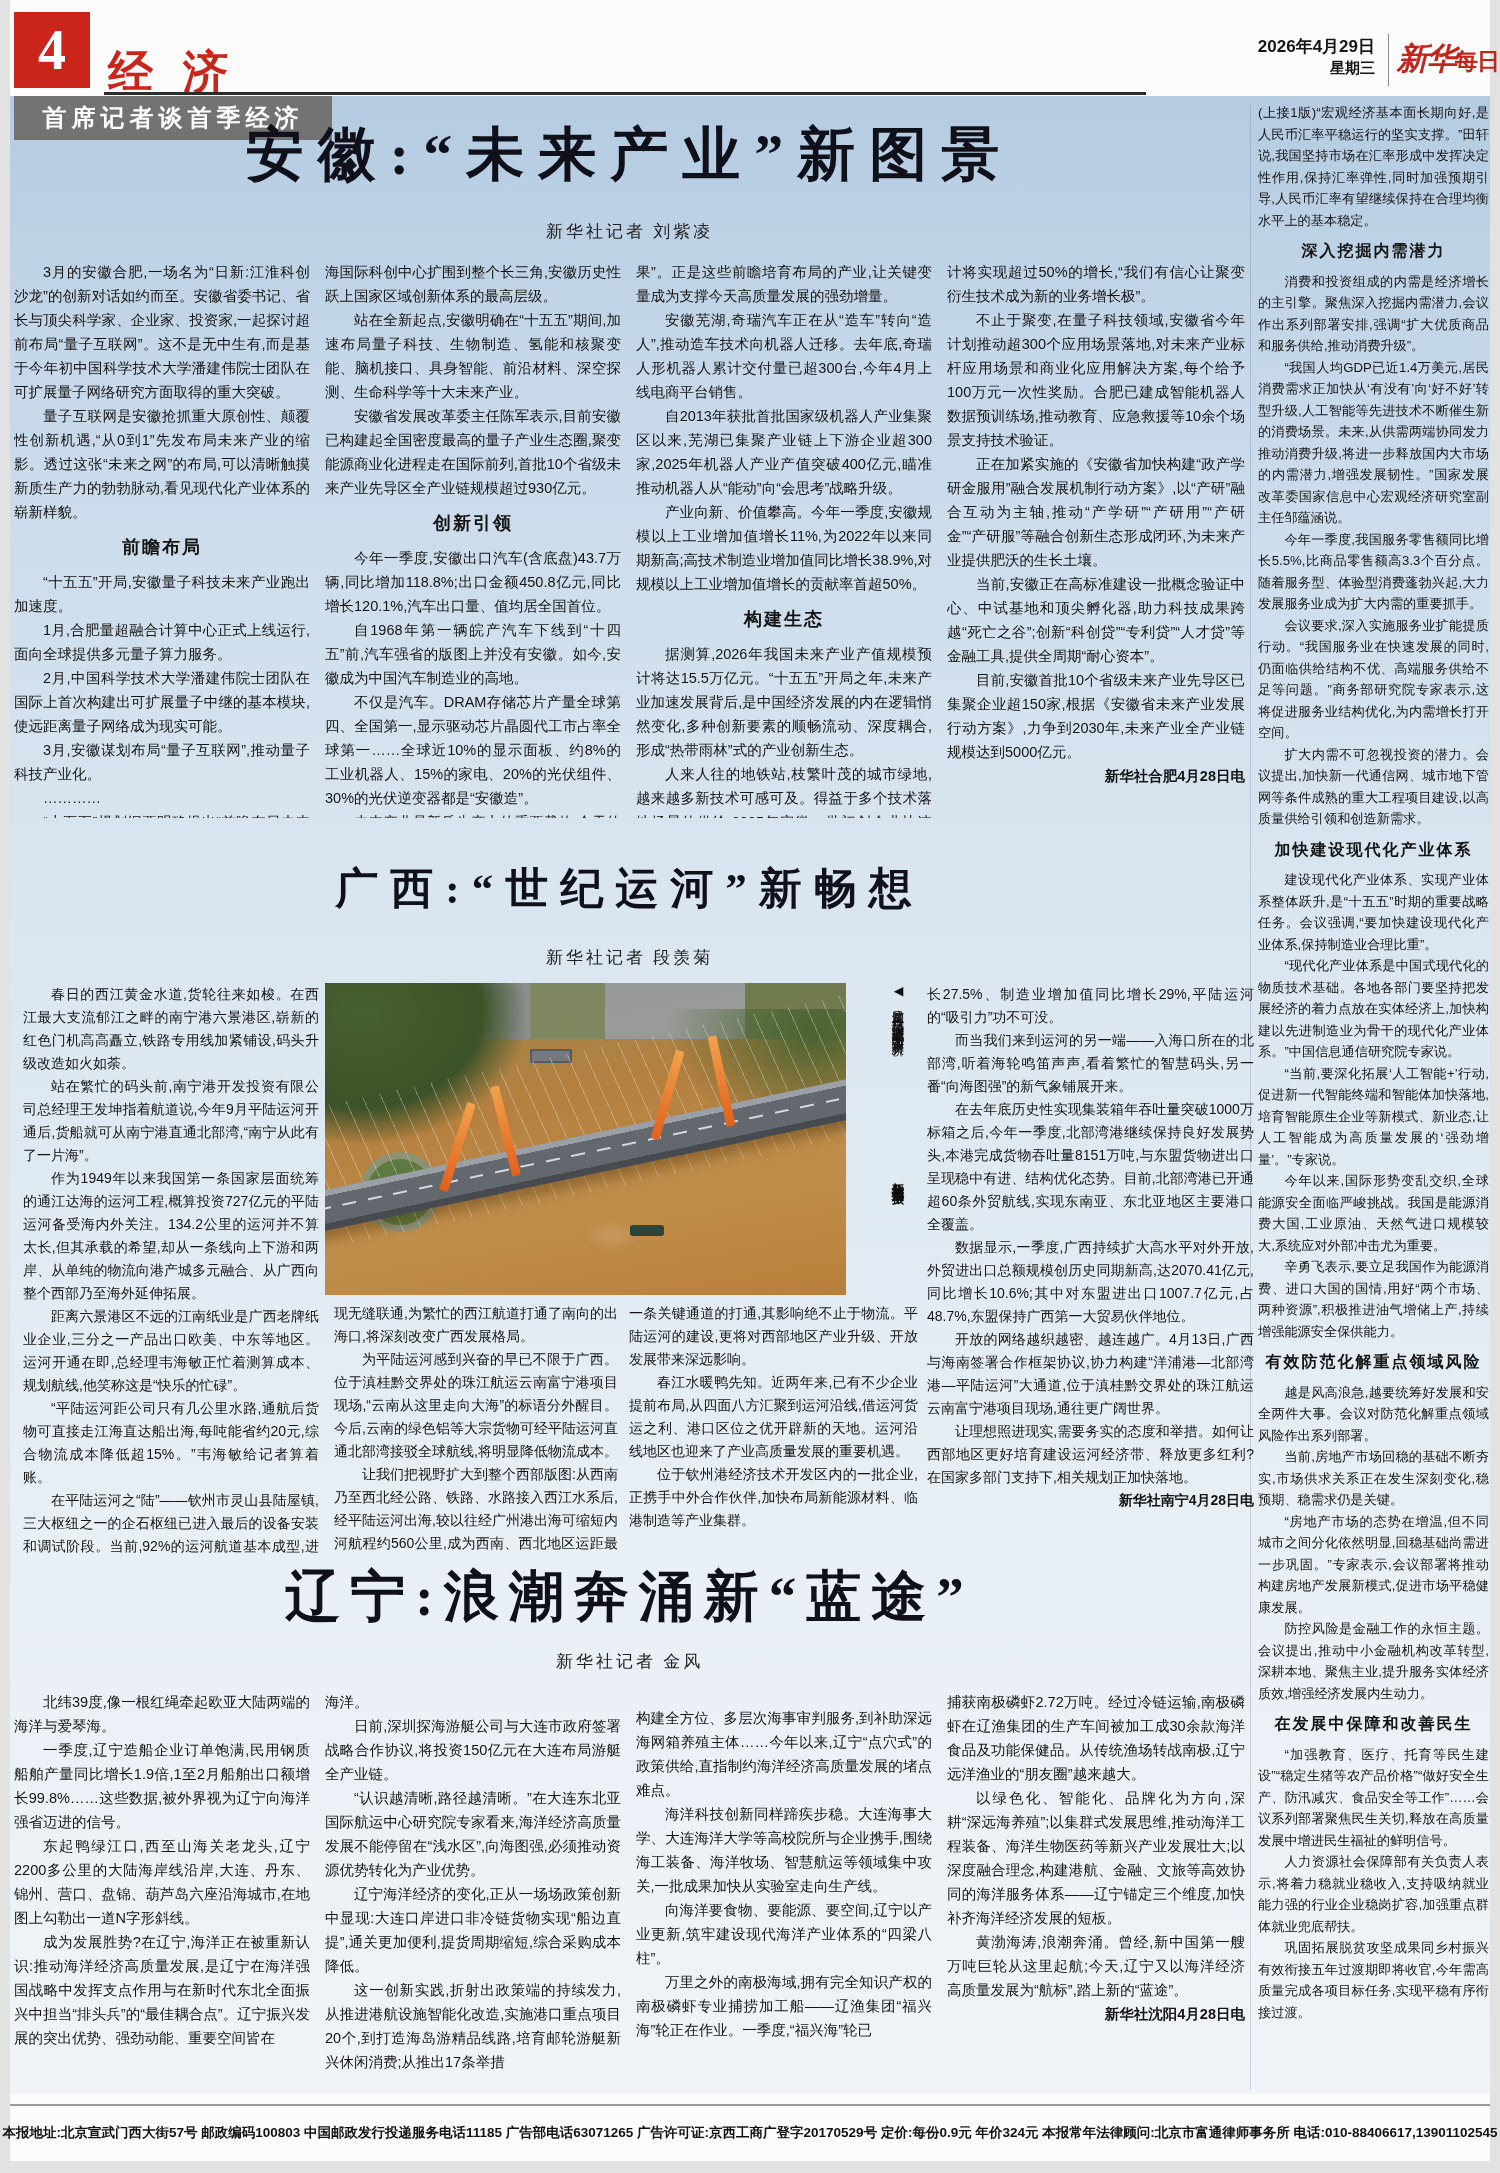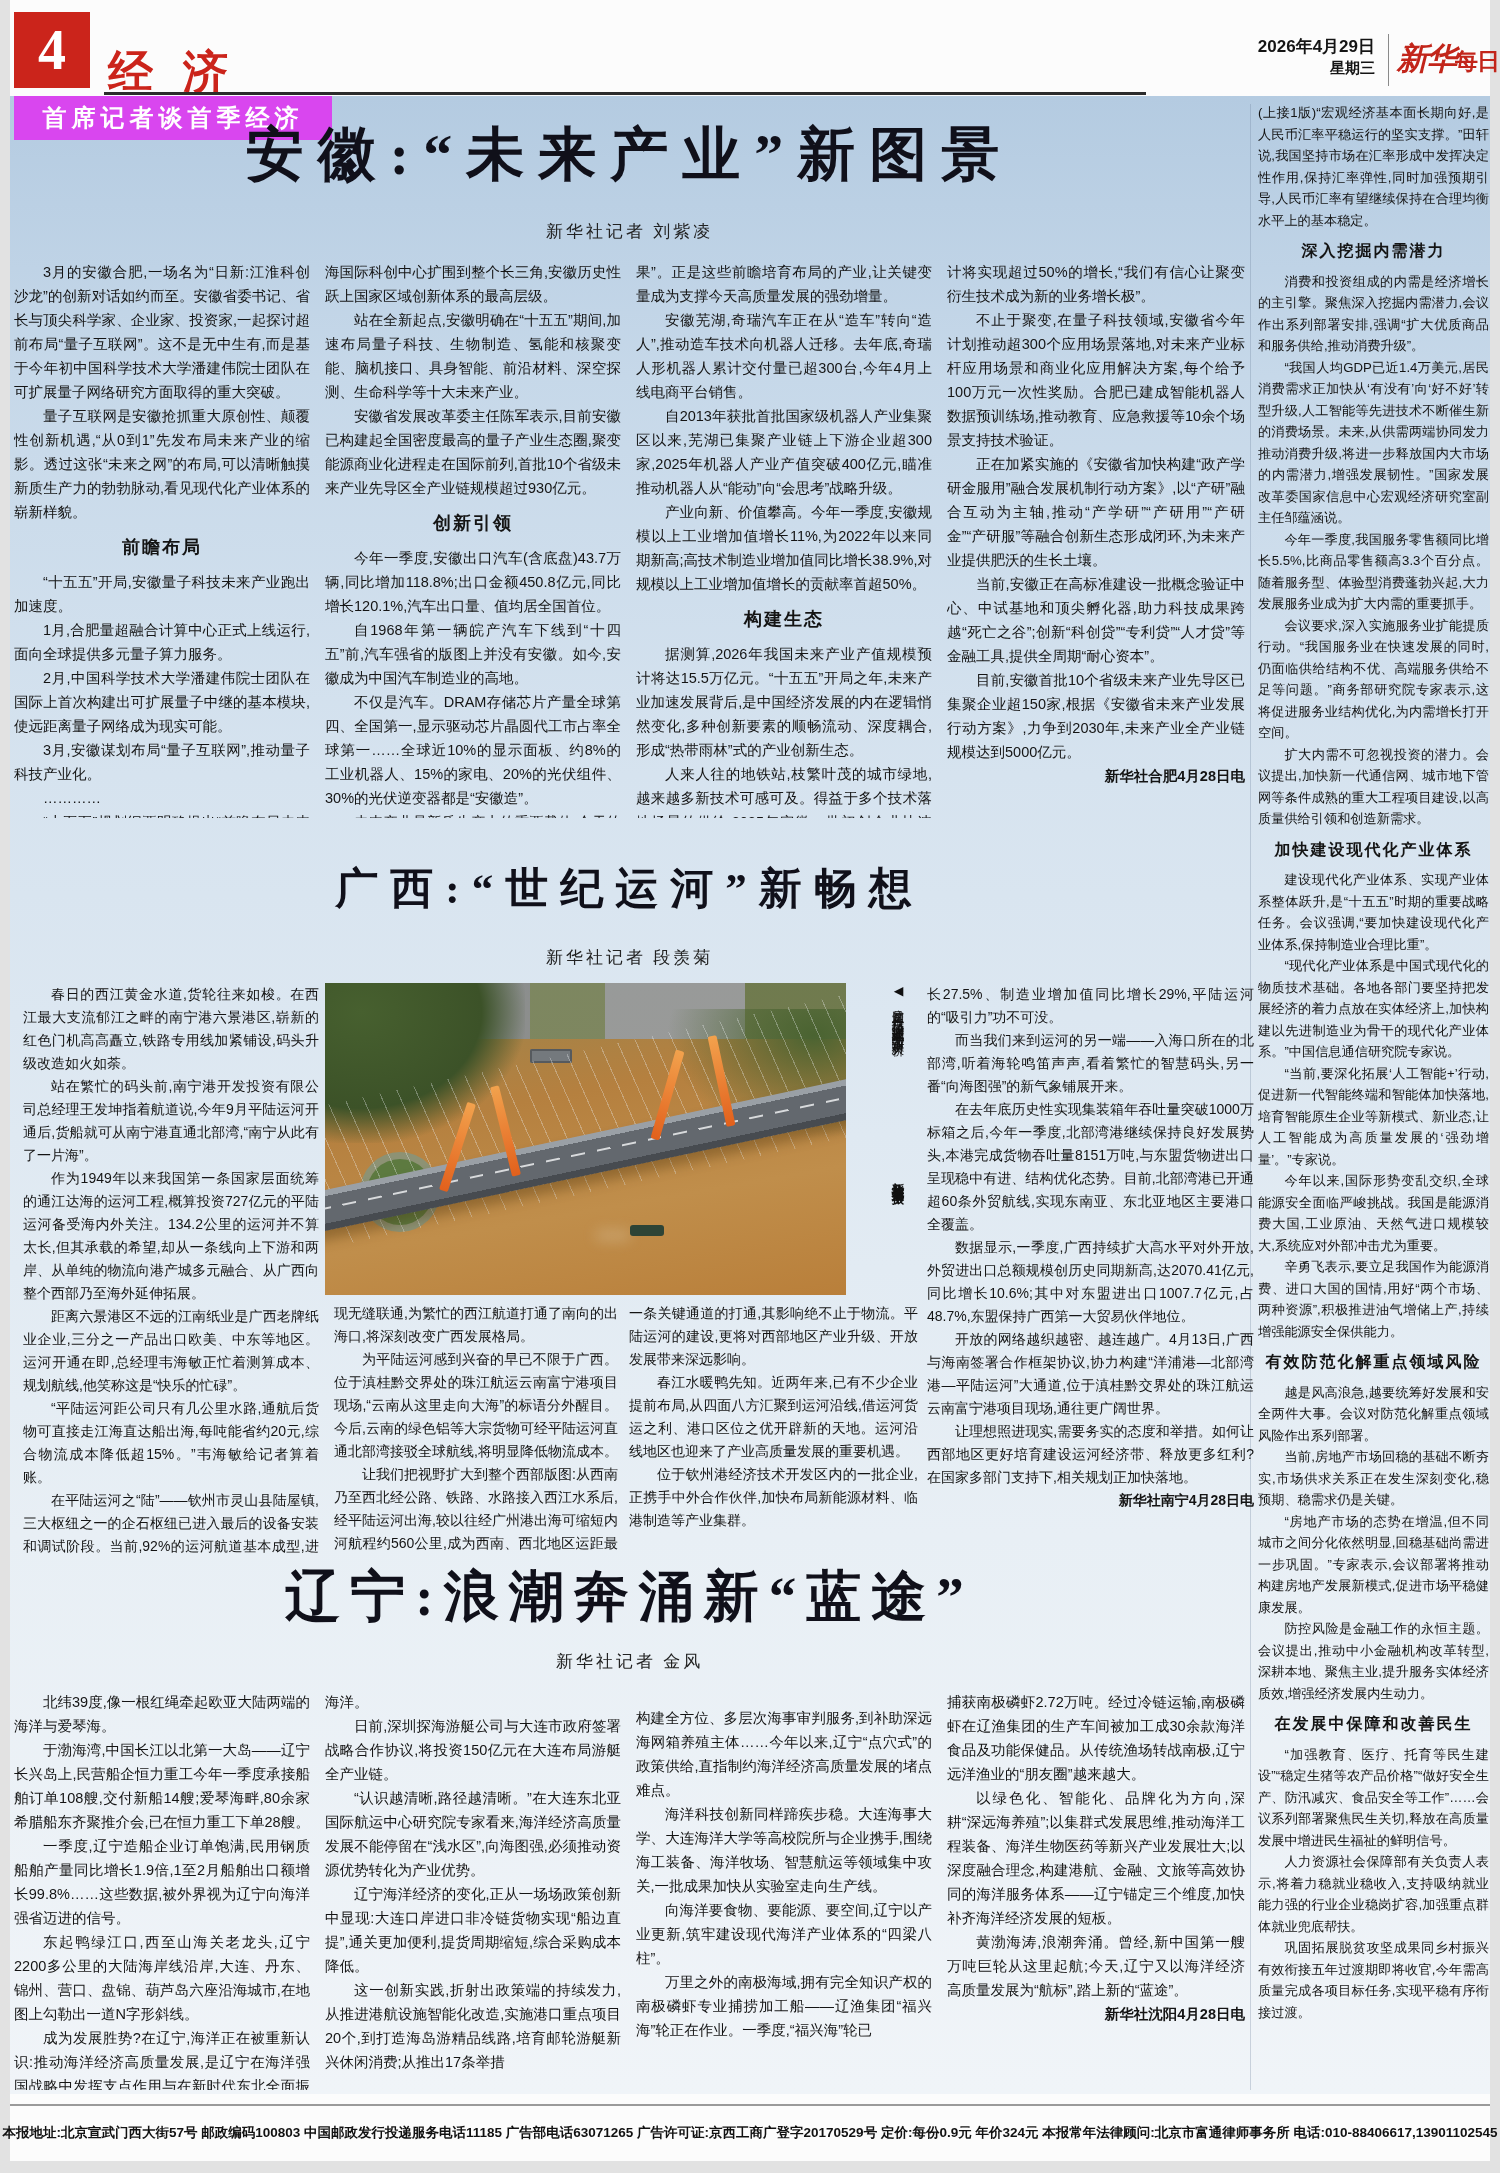--- a/index.html
+++ b/index.html
@@ -18,21 +18,21 @@
            font-family:"Liberation Serif",serif;margin-top:16px;}
   .hdr-rule{left:104px;top:92px;width:1042px;height:3px;background:#2c2c2c;}
   .hdr-date{left:1130px;top:36px;width:245px;text-align:right;font-weight:bold;}
   .hdr-date .d1{font-size:17px;line-height:22px;}
   .hdr-date .d2{font-size:15px;line-height:20px;}
   .hdr-div{left:1388px;top:34px;width:1px;height:52px;background:#8a8a8a;}
   .hdr-mast{left:1397px;top:38px;width:96px;color:#c2251a;font-weight:900;white-space:nowrap;}
   .hdr-mast .m1{font-size:31px;font-style:italic;font-family:"Liberation Serif",serif;letter-spacing:-2px;}
   .hdr-mast .m2{font-size:23px;letter-spacing:-1px;}
   
-  .kicker{left:14px;top:96px;width:318px;height:44px;background:#d946ef;color:#fff;display:flex;
+  .kicker{left:14px;top:96px;width:318px;height:44px;background:#737373;color:#fff;display:flex;
           align-items:center;justify-content:center;font-size:24px;font-weight:bold;letter-spacing:5px;}
   
   .bluewash{left:10px;top:96px;width:1480px;height:1998px;
             background:linear-gradient(180deg,#b4cbe1 0%,#c6d8e9 14%,#d6e3ef 34%,#dfe9f2 52%,#e8eff5 72%,#f0f4f8 100%);}
   .sb-div{left:1250px;top:104px;width:1px;height:1986px;background:rgba(110,130,155,.30);}
   
   .headline{left:14px;width:1231px;text-align:center;font-family:"Liberation Serif",serif;
             font-weight:900;color:#10101a;}
   .t-anhui{top:116px;font-size:58px;letter-spacing:14px;}
   .t-gx{top:860px;font-size:43px;letter-spacing:12px;}
@@ -214,21 +214,20 @@
       <p class="b-p">数据显示,一季度,广西持续扩大高水平对外开放,外贸进出口总额规模创历史同期新高,达2070.41亿元,同比增长10.6%;其中对东盟进出口1007.7亿元,占48.7%,东盟保持广西第一大贸易伙伴地位。</p>
       <p class="b-p">开放的网络越织越密、越连越广。4月13日,广西与海南签署合作框架协议,协力构建“洋浦港—北部湾港—平陆运河”大通道,位于滇桂黔交界处的珠江航运云南富宁港项目现场,通往更广阔世界。</p>
       <p class="b-p">让理想照进现实,需要务实的态度和举措。如何让西部地区更好培育建设运河经济带、释放更多红利?在国家多部门支持下,相关规划正加快落地。</p>
       <p class="b-d">新华社南宁4月28日电</p>
     </div>
 
   <div class="abs headline t-ln">辽宁:浪潮奔涌新“蓝途”</div>
   <div class="abs byline by-ln">新华社记者 金风</div>
   <div class="abs col lncol lc1">
       <p class="b-p">北纬39度,像一根红绳牵起欧亚大陆两端的海洋与爱琴海。</p>
-      <p class="b-p">于渤海湾,中国长江以北第一大岛——辽宁长兴岛上,民营船企恒力重工今年一季度承接船舶订单108艘,交付新船14艘;爱琴海畔,80余家希腊船东齐聚推介会,已在恒力重工下单28艘。</p>
       <p class="b-p">一季度,辽宁造船企业订单饱满,民用钢质船舶产量同比增长1.9倍,1至2月船舶出口额增长99.8%……这些数据,被外界视为辽宁向海洋强省迈进的信号。</p>
       <p class="b-p">东起鸭绿江口,西至山海关老龙头,辽宁2200多公里的大陆海岸线沿岸,大连、丹东、锦州、营口、盘锦、葫芦岛六座沿海城市,在地图上勾勒出一道N字形斜线。</p>
       <p class="b-p">成为发展胜势?在辽宁,海洋正在被重新认识:推动海洋经济高质量发展,是辽宁在海洋强国战略中发挥支点作用与在新时代东北全面振兴中担当“排头兵”的“最佳耦合点”。辽宁振兴发展的突出优势、强劲动能、重要空间皆在</p>
     </div>
   <div class="abs col lncol lc2">
       <p class="b-c">海洋。</p>
       <p class="b-p">日前,深圳探海游艇公司与大连市政府签署战略合作协议,将投资150亿元在大连布局游艇全产业链。</p>
       <p class="b-p">“认识越清晰,路径越清晰。”在大连东北亚国际航运中心研究院专家看来,海洋经济高质量发展不能停留在“浅水区”,向海图强,必须推动资源优势转化为产业优势。</p>
       <p class="b-p">辽宁海洋经济的变化,正从一场场政策创新中显现:大连口岸进口非冷链货物实现“船边直提”,通关更加便利,提货周期缩短,综合采购成本降低。</p>
       <p class="b-p">这一创新实践,折射出政策端的持续发力,从推进港航设施智能化改造,实施港口重点项目20个,到打造海岛游精品线路,培育邮轮游艇新兴休闲消费;从推出17条举措</p>

